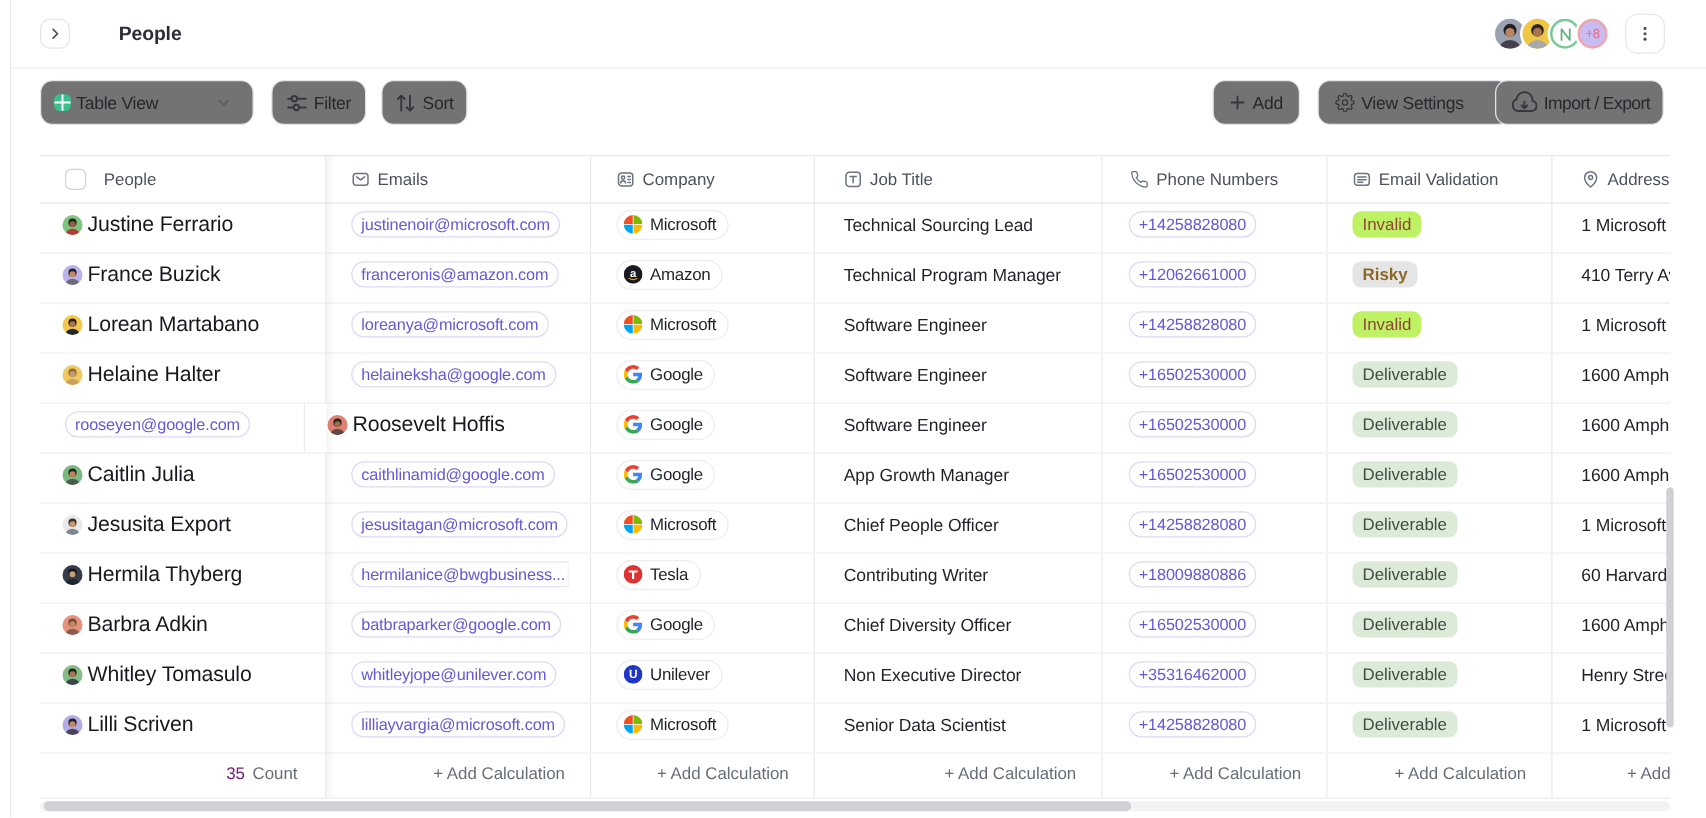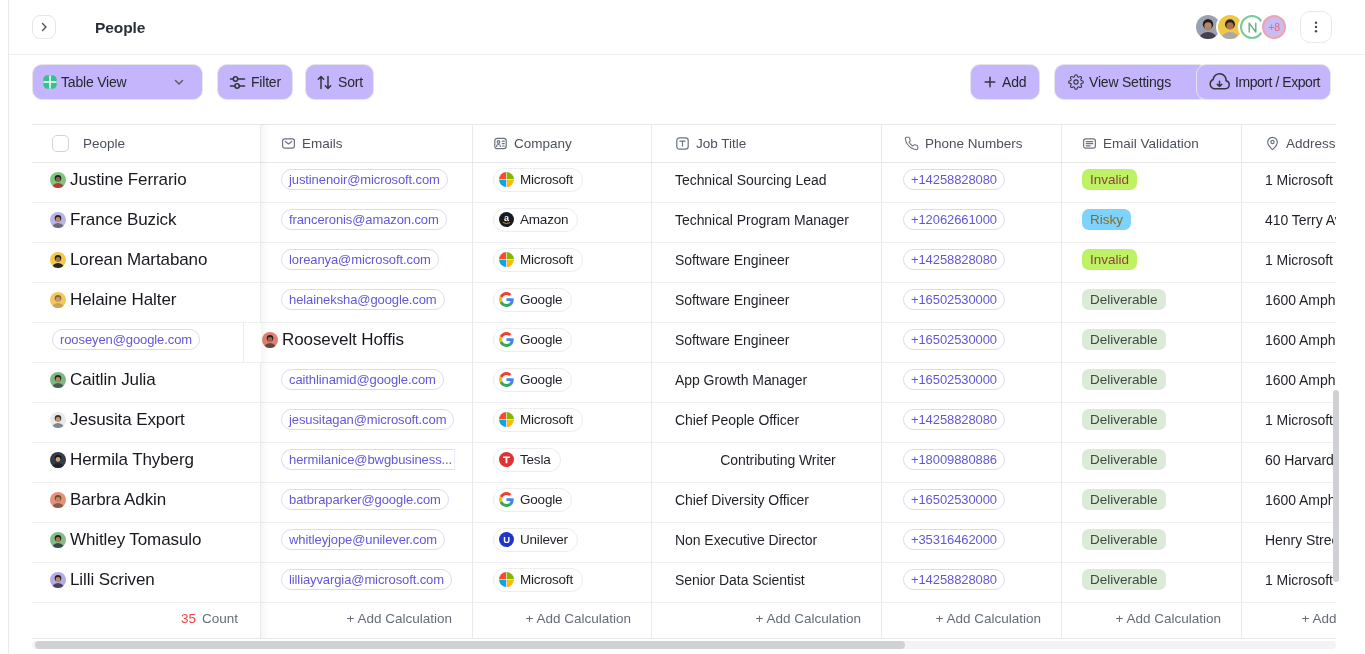--- a/index.html
+++ b/index.html
@@ -7,41 +7,41 @@
     font-family:"Liberation Sans", sans-serif; }
   #leftline { position:absolute; left:8px; top:0; width:1px; height:654px; background:#e9eaec; }
   
   #topbar { position:absolute; left:9px; top:0; right:0; height:55px; border-bottom:1px solid #eef0f1; background:#fff; }
   #collapseBtn { position:absolute; left:32px; top:15px; width:24px; height:24px; border:1px solid #e5e6e8; border-radius:8px; background:#fff; display:flex; align-items:center; justify-content:center; }
   #title { position:absolute; left:95px; top:19px; font-size:15.5px; font-weight:600; color:#2a2e38; letter-spacing:-0.1px; }
   .av { position:absolute; top:15px; width:24px; height:24px; border-radius:50%; box-shadow:0 0 0 2px #fff; }
   #dotsBtn { position:absolute; left:1300px; top:11px; width:32px; height:32px; border:1px solid #e7e8ea; border-radius:10px; background:#fff; display:flex; align-items:center; justify-content:center; }
   
   .btn svg { flex:none; }
-  .btn { position:absolute; top:64px; height:36px; border:1px solid #e4e5e8; border-radius:10px; background:#c4b5fd; display:flex; align-items:center; font-size:14px; font-weight:500; color:#26282e; letter-spacing:-0.2px; white-space:nowrap; }
+  .btn { position:absolute; top:64px; height:36px; border:1px solid #e4e5e8; border-radius:10px; background:#737373; display:flex; align-items:center; font-size:14px; font-weight:500; color:#26282e; letter-spacing:-0.2px; white-space:nowrap; }
   
   #tablewrap { position:absolute; left:32px; top:124px; width:1304px; height:515px; overflow:hidden; border-top:1px solid #e7e8ea; }
   .trow { display:flex; width:1410px; }
   .cell { border-right:1px solid #e9eaec; display:flex; align-items:center; padding-left:20px; overflow:hidden; flex:none; }
   .cell:last-child { border-right:none; }
   .c0 { width:229px; } .c1 { width:212px; } .c2 { width:179px; } .c3 { width:230px; }
   .c4 { width:180px; } .c5 { width:180px; } .c6 { width:185px; }
   #thead { height:38px; border-bottom:1px solid #e7e8ea; }
   #thead .cell { color:#4b515c; font-size:13.5px; font-weight:500; gap:6px; }
   .drow { height:40px; border-bottom:1px solid #f0f0f2; } .drow .cell { padding-bottom:6px; }
   .drow:last-of-type { border-bottom:none; }
   #tfoot { height:36px; border-bottom:1px solid #e7e8ea; }
   #tfoot .cell { justify-content:flex-end; padding-right:20px; padding-bottom:5px; font-size:13.5px; color:#676d78; }
   .name { font-size:17px; font-weight:500; color:#17191e; letter-spacing:-0.1px; margin-left:4px; white-space:nowrap; }
   .plain { font-size:14px; color:#1e2127; letter-spacing:-0.05px; white-space:nowrap; }
   .pill { display:inline-flex; align-items:center; height:21px; padding:0 7px; border:1px solid #ddd9f4; border-radius:11px; font-size:13px; letter-spacing:-0.1px; color:#6458d4; white-space:nowrap; }
   .chip { display:inline-flex; align-items:center; height:24px; padding:0 9px 0 5px; border:1px solid #ededee; border-radius:12px; gap:6px; font-size:13.5px; color:#1e2127; letter-spacing:-0.2px; }
   .badge { display:inline-flex; align-items:center; height:21px; padding:0 8px; border-radius:7px; font-size:13.5px; }
   .b-invalid { background:#bef264; color:#8f4438; }
-  .b-risky { background:#7dd3fc; color:#8a6a28; }
+  .b-risky { background:#e5e5e5; color:#8a6a28;font-weight:bold; }
   .b-ok { background:#dcead8; color:#3e4b42; }
   .avatar { width:16px; height:16px; border-radius:50%; flex:none; overflow:hidden; }
   #cbx { width:17px; height:17px; border:1.5px solid #cfd4da; border-radius:5px; background:#fff; flex:none; }
   #colshadow { position:absolute; left:261px; top:124px; width:8px; height:514px; background:linear-gradient(to right, rgba(25,30,40,0.045), rgba(25,30,40,0)); pointer-events:none; }
   
   #hscroll-track { position:absolute; left:32px; top:641px; width:1304px; height:8px; border-radius:4px; background:#f3f3f5; }
   #hscroll { position:absolute; left:35px; top:641px; width:870px; height:8px; border-radius:4px; background:#d0d1d4; }
   #vscroll { position:absolute; left:1333px; top:390px; width:6px; height:192px; border-radius:3px; background:#d0d1d4; }
 </style>
 </head>
@@ -454,21 +454,21 @@
       </div>
 <div class="cell c2">
         <span class="chip">
           <svg width="15" height="15" viewBox="0 0 15 15">
             <circle cx="7.5" cy="7.5" r="7.5" fill="#df3232"></circle>
             <path d="M4 4.4 H11 V6 H8.4 V11.2 H6.6 V6 H4 Z" fill="#fff"></path>
           </svg>
           <span>Tesla</span>
         </span>
       </div>
-<div class="cell c3" style="padding-left:23px;justify-content:center;">
+<div class="cell c3" style="padding-left:23px;">
         <span class="plain">Contributing Writer</span>
       </div>
 <div class="cell c4" style="padding-left:21px;">
         <span class="pill">+18009880886</span>
       </div>
 <div class="cell c5">
         <span class="badge b-ok">Deliverable</span>
       </div>
 <div class="cell c6" style="padding-left:23px;">
         <span class="plain">60 Harvard Mill Sq</span>
@@ -580,21 +580,21 @@
       </div>
 <div class="cell c5">
         <span class="badge b-ok">Deliverable</span>
       </div>
 <div class="cell c6" style="padding-left:23px;">
         <span class="plain">1 Microsoft Way</span>
       </div>
 </div>
 <div class="trow" id="tfoot">
 <div class="cell c0" style="padding-right:22px;">
-        <span style="color:#ef4444;font-weight:500;">35</span>
+        <span style="color:#701a75;font-weight:500;">35</span>
         <span style="margin-left:6px;">Count</span>
       </div>
 <div class="cell c1">+ Add Calculation</div>
 <div class="cell c2">+ Add Calculation</div>
 <div class="cell c3">+ Add Calculation</div>
 <div class="cell c4">+ Add Calculation</div>
 <div class="cell c5">+ Add Calculation</div>
 <div class="cell c6">+ Add Calculation</div>
 </div>
 </div>

